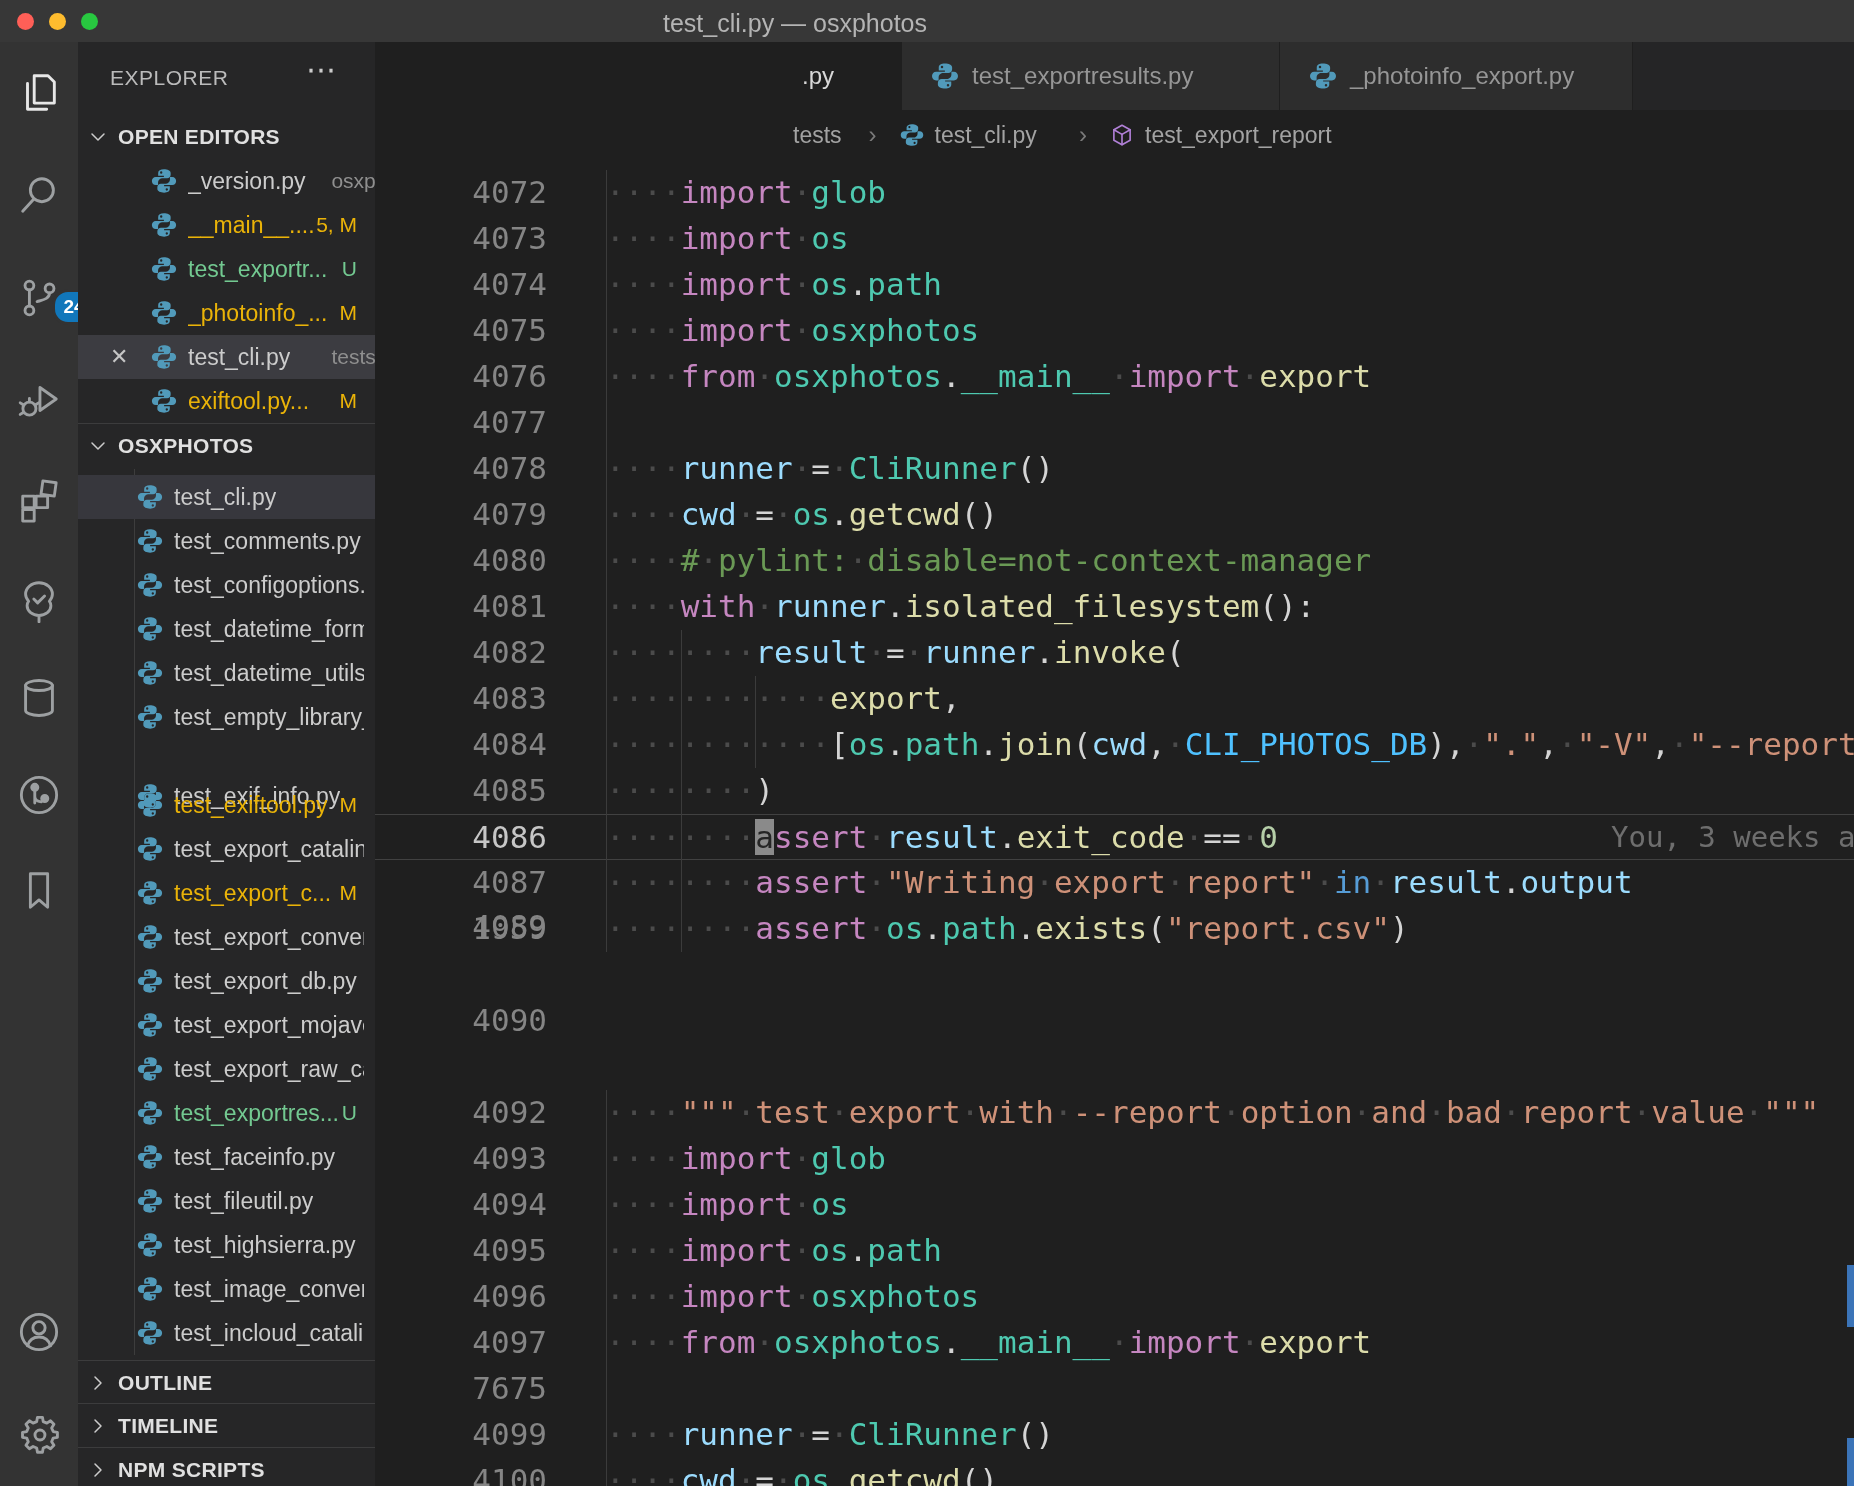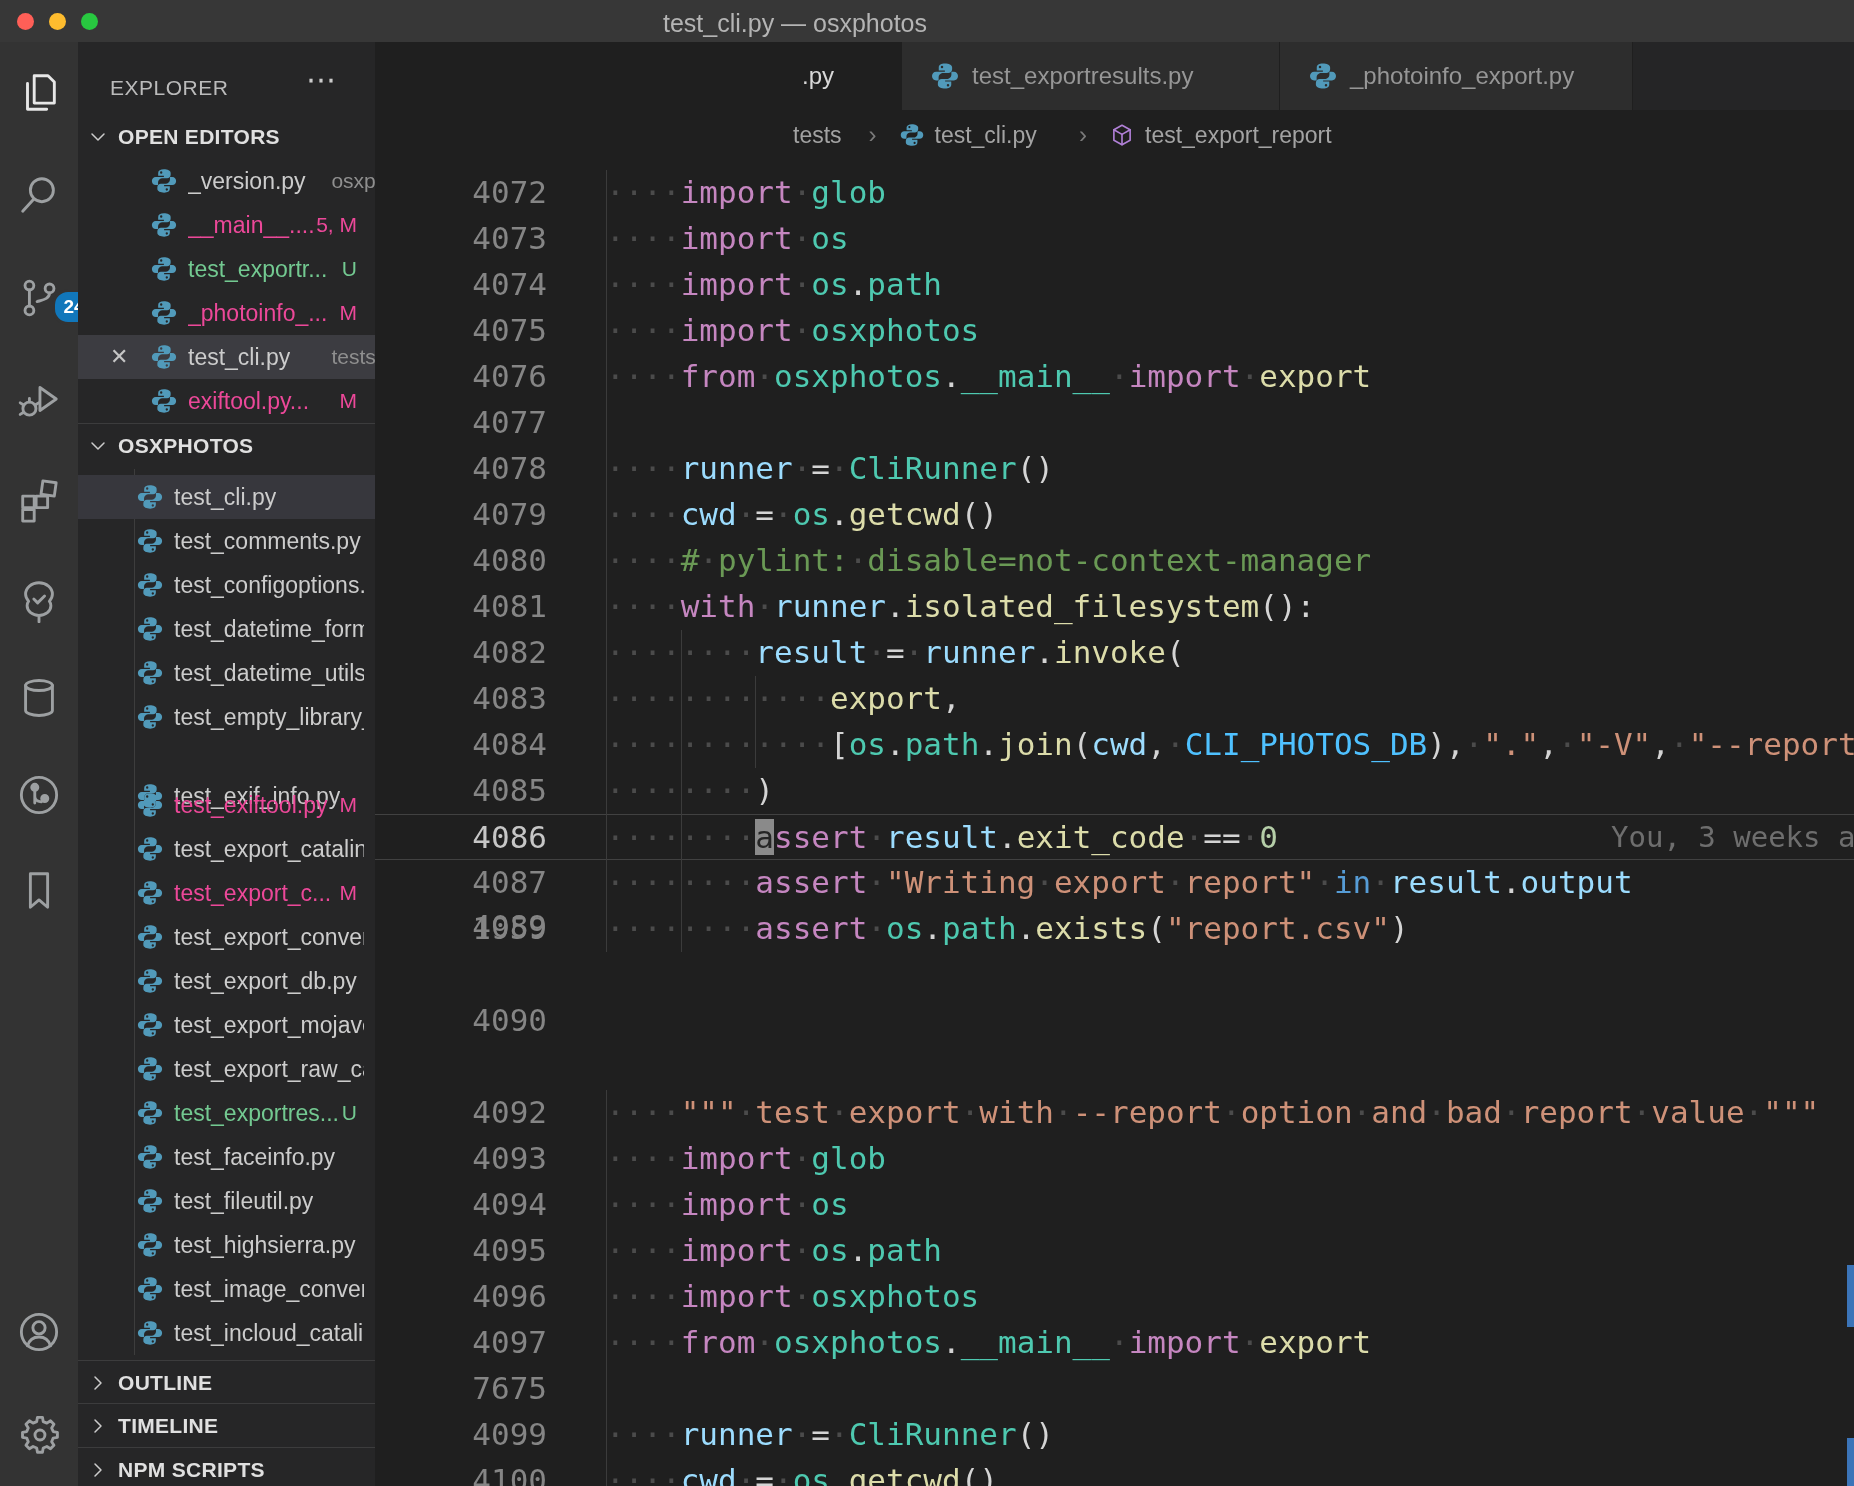--- a/index.html
+++ b/index.html
@@ -15,36 +15,36 @@
     color:#b4b4b4;font-size:25px;white-space:nowrap;}
   
   #activitybar{position:absolute;left:0;top:42px;width:78px;height:1444px;background:#333333;}
   .act-icon{position:absolute;left:39px;transform:translate(-50%,-50%);width:46px;height:46px;}
   .act-icon svg{width:46px;height:46px;}
   .badge{position:absolute;left:36px;top:14px;min-width:24px;height:30px;padding:0 7px;
     background:#1177bb;border-radius:16px;color:#fff;font-size:19px;font-weight:bold;
     display:flex;align-items:center;justify-content:center;border:3px solid #333333;box-sizing:content-box;}
   
   #sidebar{position:absolute;left:78px;top:42px;width:297px;height:1444px;background:#262627;overflow:hidden;}
-  #sidebar-header{position:absolute;left:0;top:10px;width:100%;height:73px;}
+  #sidebar-header{position:absolute;left:0;top:0;width:100%;height:73px;}
   #sidebar-title{position:absolute;left:32px;top:24px;color:#bbbbbb;font-size:21px;letter-spacing:.5px;}
   #explorer-more{position:absolute;left:228px;top:10px;color:#cccccc;font-size:30px;letter-spacing:2px;}
   .sec-header{position:absolute;left:0;width:297px;height:44px;color:#e0e0e0;font-weight:bold;font-size:21px;}
   .sec-header .chev{position:absolute;left:8px;top:50%;transform:translateY(-50%);width:24px;height:24px;color:#cccccc;}
   .sec-header .sec-label{position:absolute;left:40px;top:50%;transform:translateY(-50%);letter-spacing:.3px;}
   .sec-top-border{border-top:1px solid rgba(255,255,255,0.10);}
   .sb-row{position:absolute;left:0;width:297px;height:44px;font-size:23px;color:#cccccc;}
   .sb-row.active-open{background:#3c3c41;}
   .sb-row.selected{background:#37373d;}
   .sb-row .close-x{position:absolute;left:32px;top:50%;transform:translateY(-50%);color:#c5c5c5;font-size:22px;}
   .sb-row .pyicon{position:absolute;top:50%;transform:translateY(-50%);width:28px;height:28px;}
   .sb-row .fname{position:absolute;top:50%;transform:translateY(-50%);white-space:nowrap;max-width:160px;overflow:hidden;}
   .sb-row .hint{color:#8f8f8f;font-size:21px;margin-left:10px;}
   .sb-row .gitbadge{position:absolute;right:18px;top:50%;transform:translateY(-50%);font-size:21px;}
-  .st-modified{color:#ec4899;}
+  .st-modified{color:#eab308;}
   .st-untracked{color:#73c991;}
   #tree-guide{position:absolute;left:56px;width:1px;background:#3d3d3d;}
   
   #tabstrip{position:absolute;left:375px;top:42px;width:1479px;height:68px;background:#252526;}
   .tab{position:absolute;top:0;height:68px;background:#2d2d2d;border-right:1px solid #1f1f1f;box-sizing:border-box;}
   .tab.active{background:#1f1f1f;}
   .tab .tab-label{position:absolute;top:50%;transform:translateY(-50%);font-size:24px;color:#969696;white-space:nowrap;}
   .tab.active .tab-label{color:#d8d8d8;}
   .tab .pyicon{position:absolute;top:50%;transform:translateY(-50%);width:30px;height:30px;}
   

